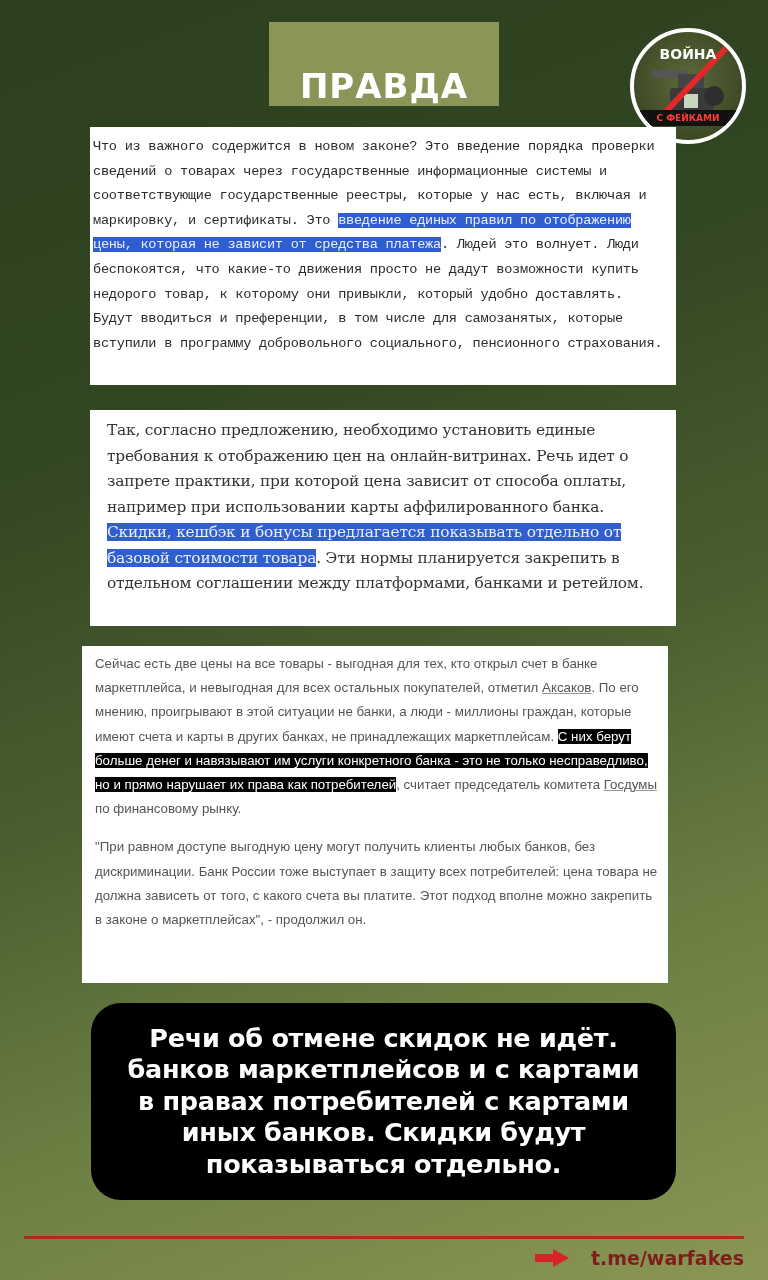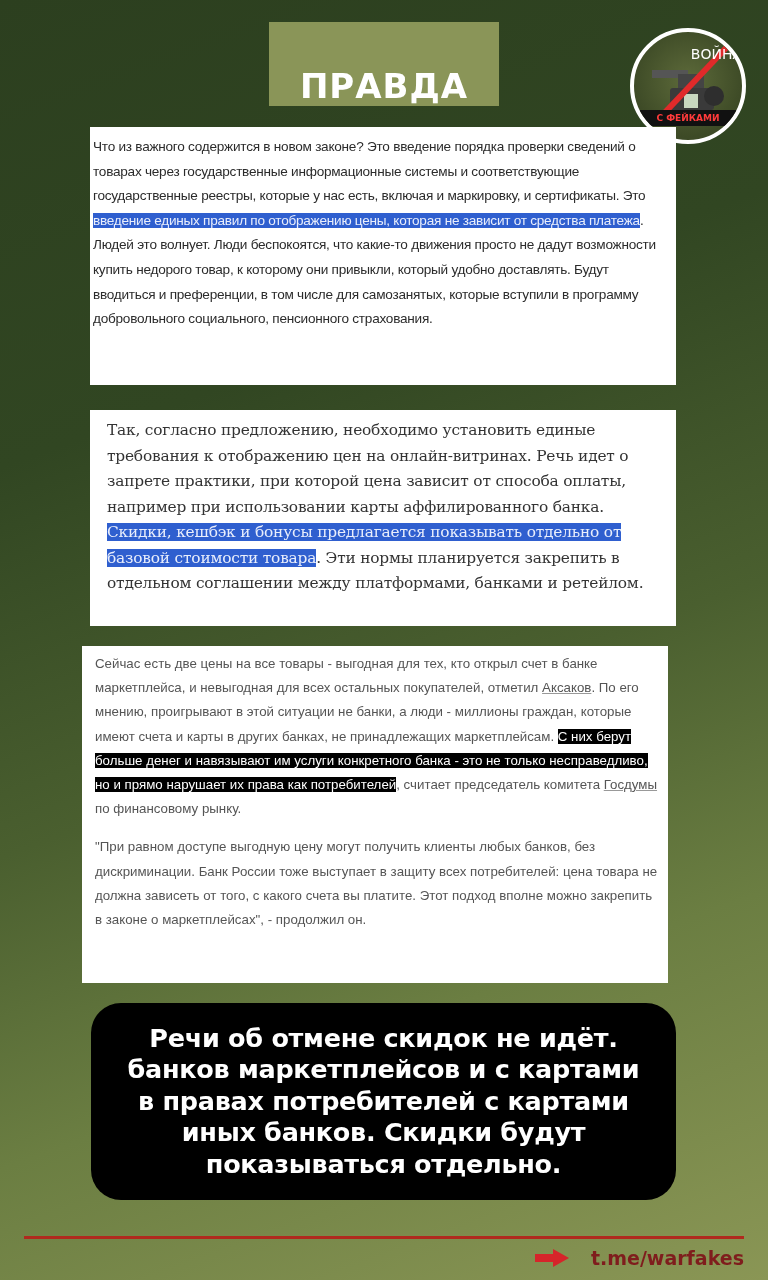--- a/index.html
+++ b/index.html
@@ -18,36 +18,36 @@
     color: #ffffff; font-family: "DejaVu Sans", sans-serif; font-weight: bold;
     font-size: 34px; letter-spacing: 1px; margin-top: 43px;
   }
   .logo {
     position: absolute; left: 630px; top: 28px; width: 116px; height: 116px;
     border-radius: 50%; border: 4px solid #ffffff;
     background: radial-gradient(circle at 50% 45%, #5d6a3a 0%, #3d4a26 70%);
     overflow: hidden;
   }
   .logo .logo-top {
-    position: absolute; top: 14px; left: 0; width: 100%; text-align: right;
-    color: #fff; font-family: "DejaVu Sans", sans-serif; font-weight: normal; font-size: 14px;
+    position: absolute; top: 14px; left: 0; width: 100%; text-align: center;
+    color: #fff; font-family: "DejaVu Sans", sans-serif; font-weight: bold; font-size: 14px;
   }
   .logo .logo-bottom {
     position: absolute; bottom: 14px; left: 6px; right: 6px; height: 16px;
     background: #111; color: #ff3b3b; text-align: center;
     font-family: "DejaVu Sans", sans-serif; font-weight: bold; font-size: 9px; line-height: 16px;
   }
   .logo svg { position: absolute; left: 0; top: 0; }
   .card {
     position: absolute; background: #ffffff; color: #2b2b2b;
   }
   .card1 {
     left: 90px; top: 127px; width: 586px; height: 258px;
     padding: 8px 6px 0 3px;
-    font-family: Liberation Sans, sans-serif; font-size: 13.6px; line-height: 24.6px;
+    font-family: Liberation Mono, monospace; font-size: 13.6px; line-height: 24.6px;
     letter-spacing: -0.25px;
   }
   .card2 {
     left: 90px; top: 410px; width: 586px; height: 216px;
     padding: 8px 10px 0 17px;
     font-family: "DejaVu Serif", serif; font-size: 15.4px; line-height: 25.5px;
     letter-spacing: -0.2px; color: #333;
   }
   .card3 {
     left: 82px; top: 646px; width: 586px; height: 337px;

